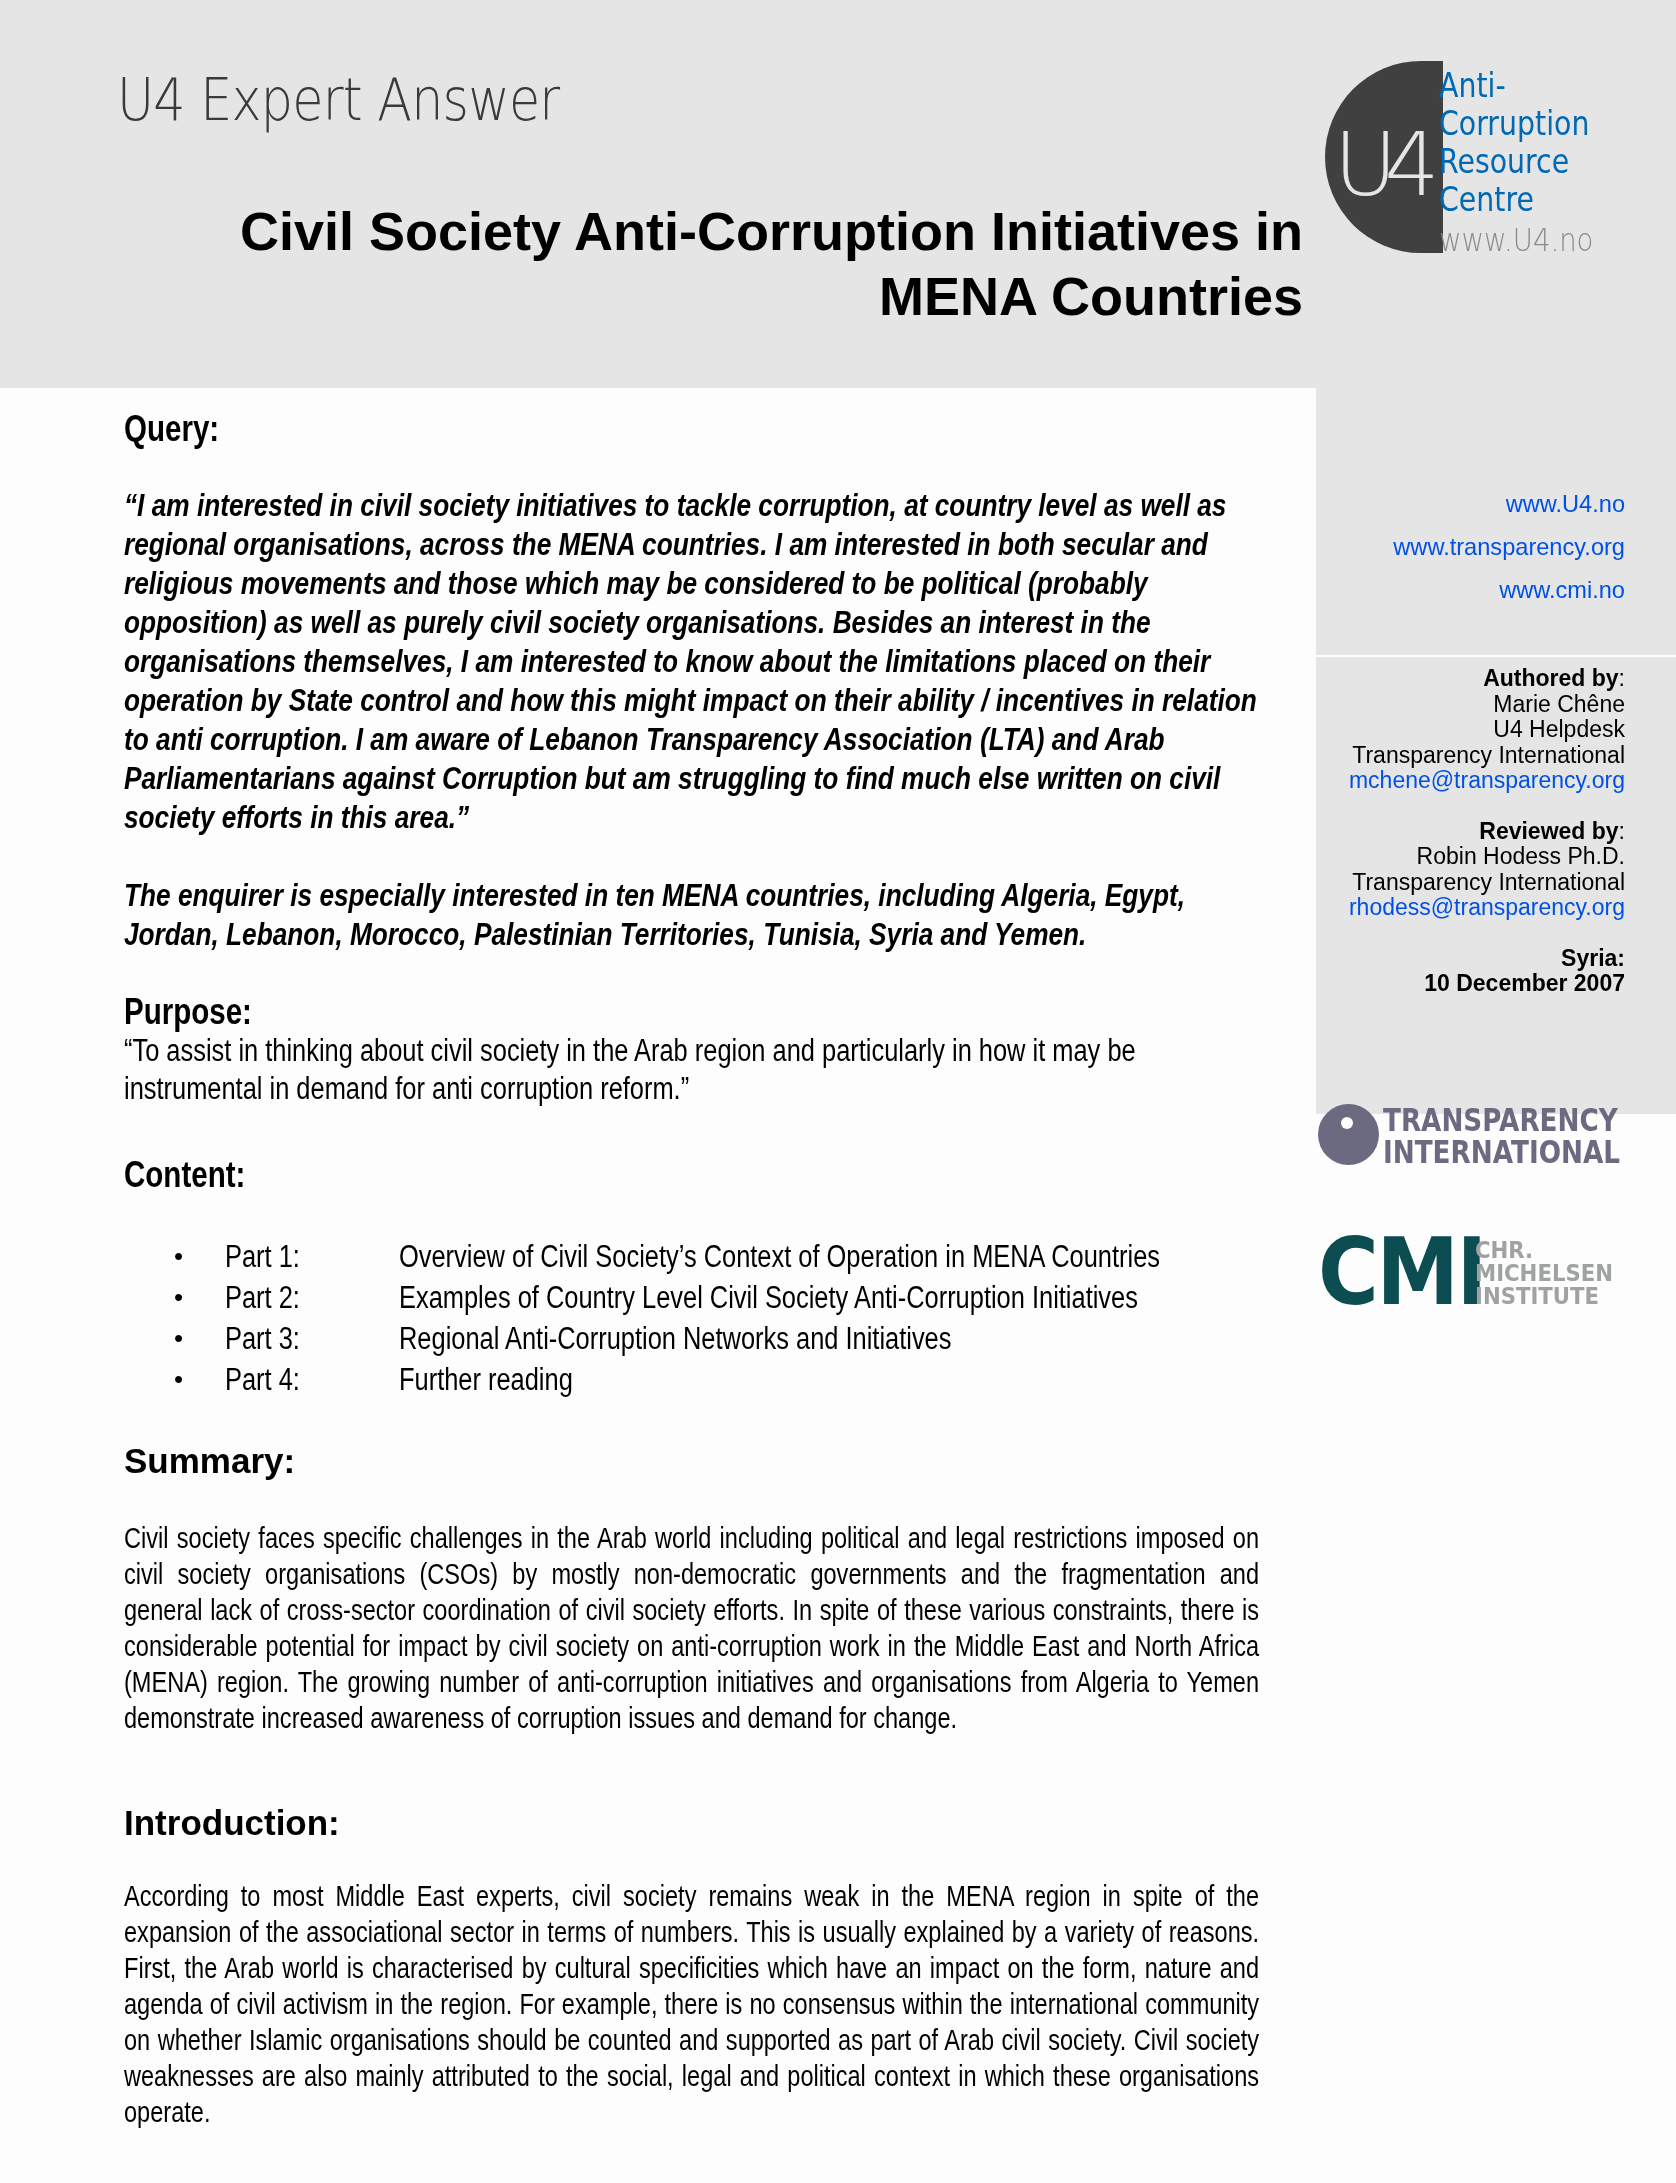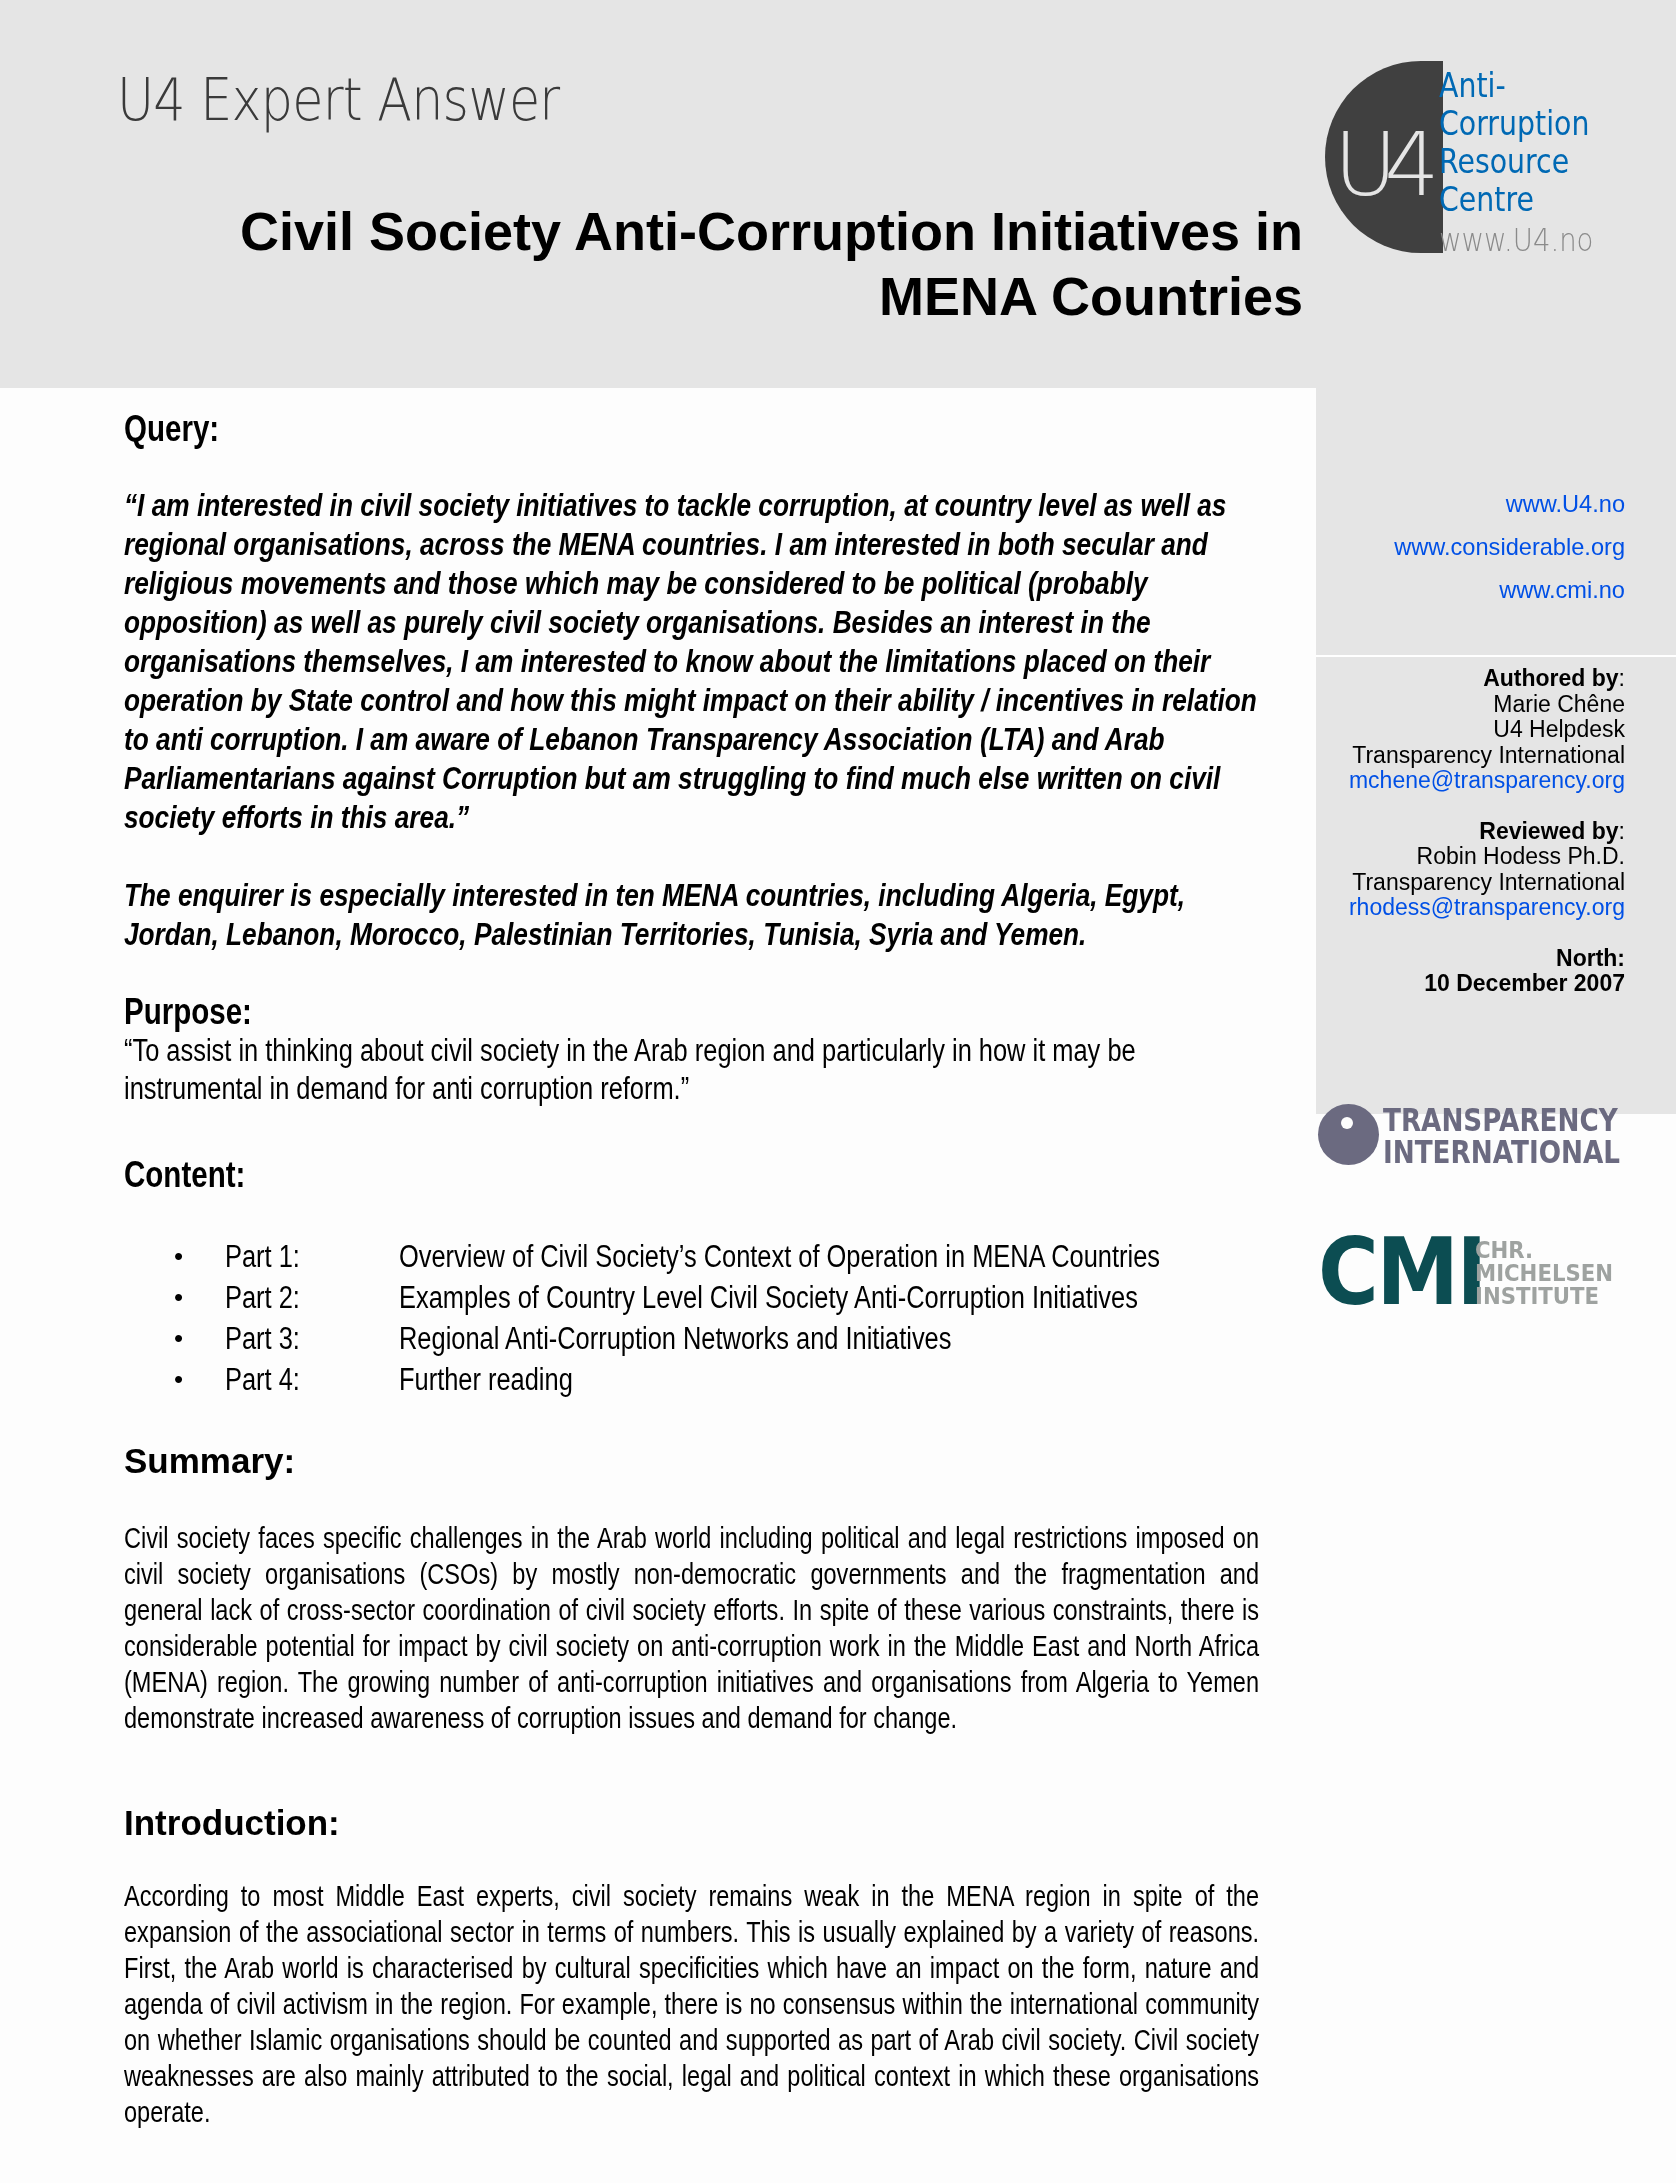--- a/index.html
+++ b/index.html
@@ -150,37 +150,37 @@
     <div>Anti-</div>
     <div>Corruption</div>
     <div>Resource</div>
     <div>Centre</div>
   </div>
   <div class="url">www.U4.no</div>
 </div>
 
 <div class="side-links">
   <a href="#">www.U4.no</a>
-  <a href="#">www.considerable.org</a>
+  <a href="#">www.transparency.org</a>
   <a href="#">www.cmi.no</a>
 </div>
 
 <div class="side-meta">
   <div><span class="label">Authored by</span>:</div>
   <div>Marie Chêne</div>
   <div>U4 Helpdesk</div>
   <div>Transparency International</div>
   <a href="#" class="email">mchene@transparency.org</a>
   <div class="gap"></div>
   <div><span class="label">Reviewed by</span>:</div>
   <div>Robin Hodess Ph.D.</div>
   <div>Transparency International</div>
   <a href="#" class="email">rhodess@transparency.org</a>
   <div class="gap"></div>
-  <div class="label">North:</div>
+  <div class="label">Syria:</div>
   <div class="label">10 December 2007</div>
 </div>
 
 <div class="ti-logo">
   <div class="ti-globe"></div>
   <div class="ti-text">
     <div>TRANSPARENCY</div>
     <div>INTERNATIONAL</div>
   </div>
 </div>

